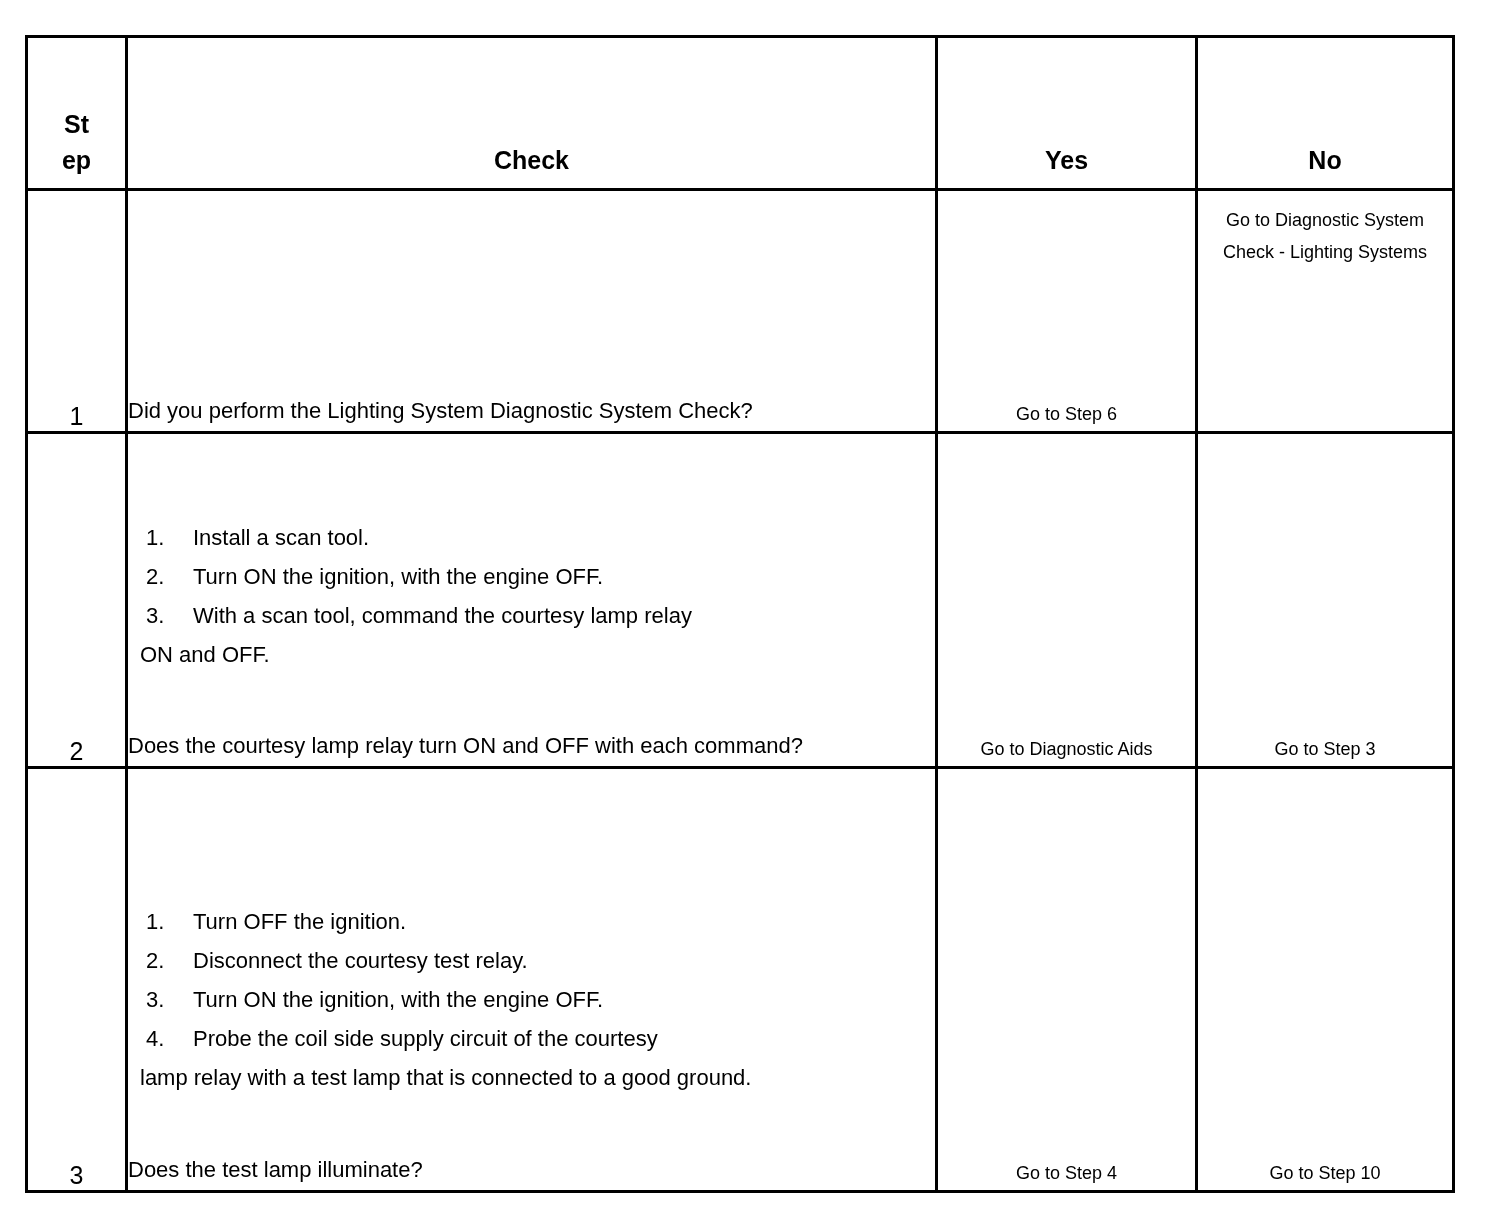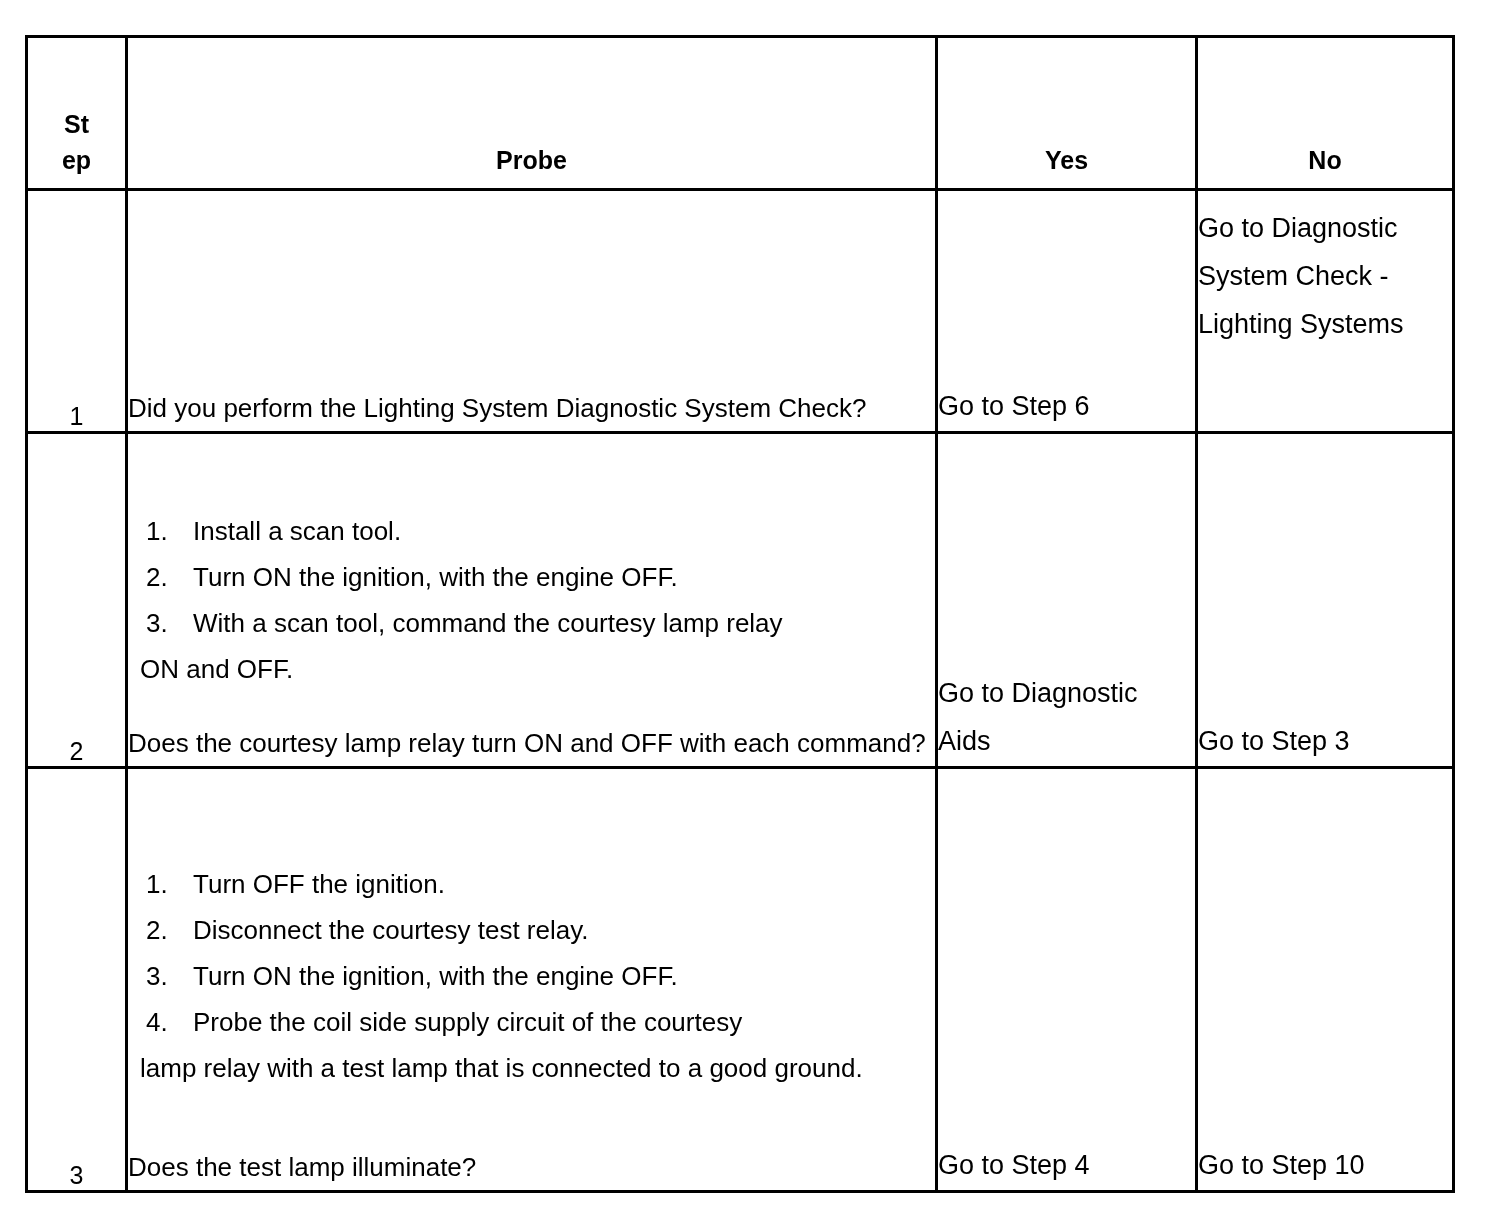--- a/index.html
+++ b/index.html
@@ -64,29 +64,30 @@
   
   .cell-step {
     text-align: center;
     vertical-align: middle;
     font-size: 25px;
   }
 
   .cell-action {
     vertical-align: top;
     text-align: left;
-    font-size: 26px;
+    font-size: 22px;
     line-height: 1.77;
     padding: 14px 12px 10px 14px;
     position: relative;
   }
 
   .cell-answer {
+    text-align: center;
     vertical-align: bottom;
-    font-size: 27px;
+    font-size: 18px;
     line-height: 1.77;
     padding: 10px 8px 12px 8px;
   }
   .cell-answer.top-align {
     vertical-align: top;
     padding-top: 14px;
   }
 
   
   ol.steps {
@@ -112,21 +113,21 @@
 
   
   .wrap-left {
     display: block;
     margin-left: 12px;
   }
 
   .question {
     display: block;
   }
-  .question.gap-sm { margin-top: 28px; }
+  .question.gap-sm { margin-top: 52px; }
   .question.gap-lg { margin-top: 53px; }
 
   .row1 .cell-action { line-height: 1.77; }
 </style>
 </head>
 <body>
 
 <div class="sheet">
 
   <table class="diag-table">
@@ -136,21 +137,21 @@
       <col class="c-yes">
       <col class="c-no">
     </colgroup>
 
     <thead>
       <tr class="hdr-row">
         <th class="hdr-step">
           <span>St</span>
           <span>ep</span>
         </th>
-        <th>Probe</th>
+        <th>Check</th>
         <th>Yes</th>
         <th>No</th>
       </tr>
     </thead>
 
     <tbody>
 
       <tr class="row1" style="height:243px;">
         <td class="cell-step">1</td>
         <td class="cell-action">

